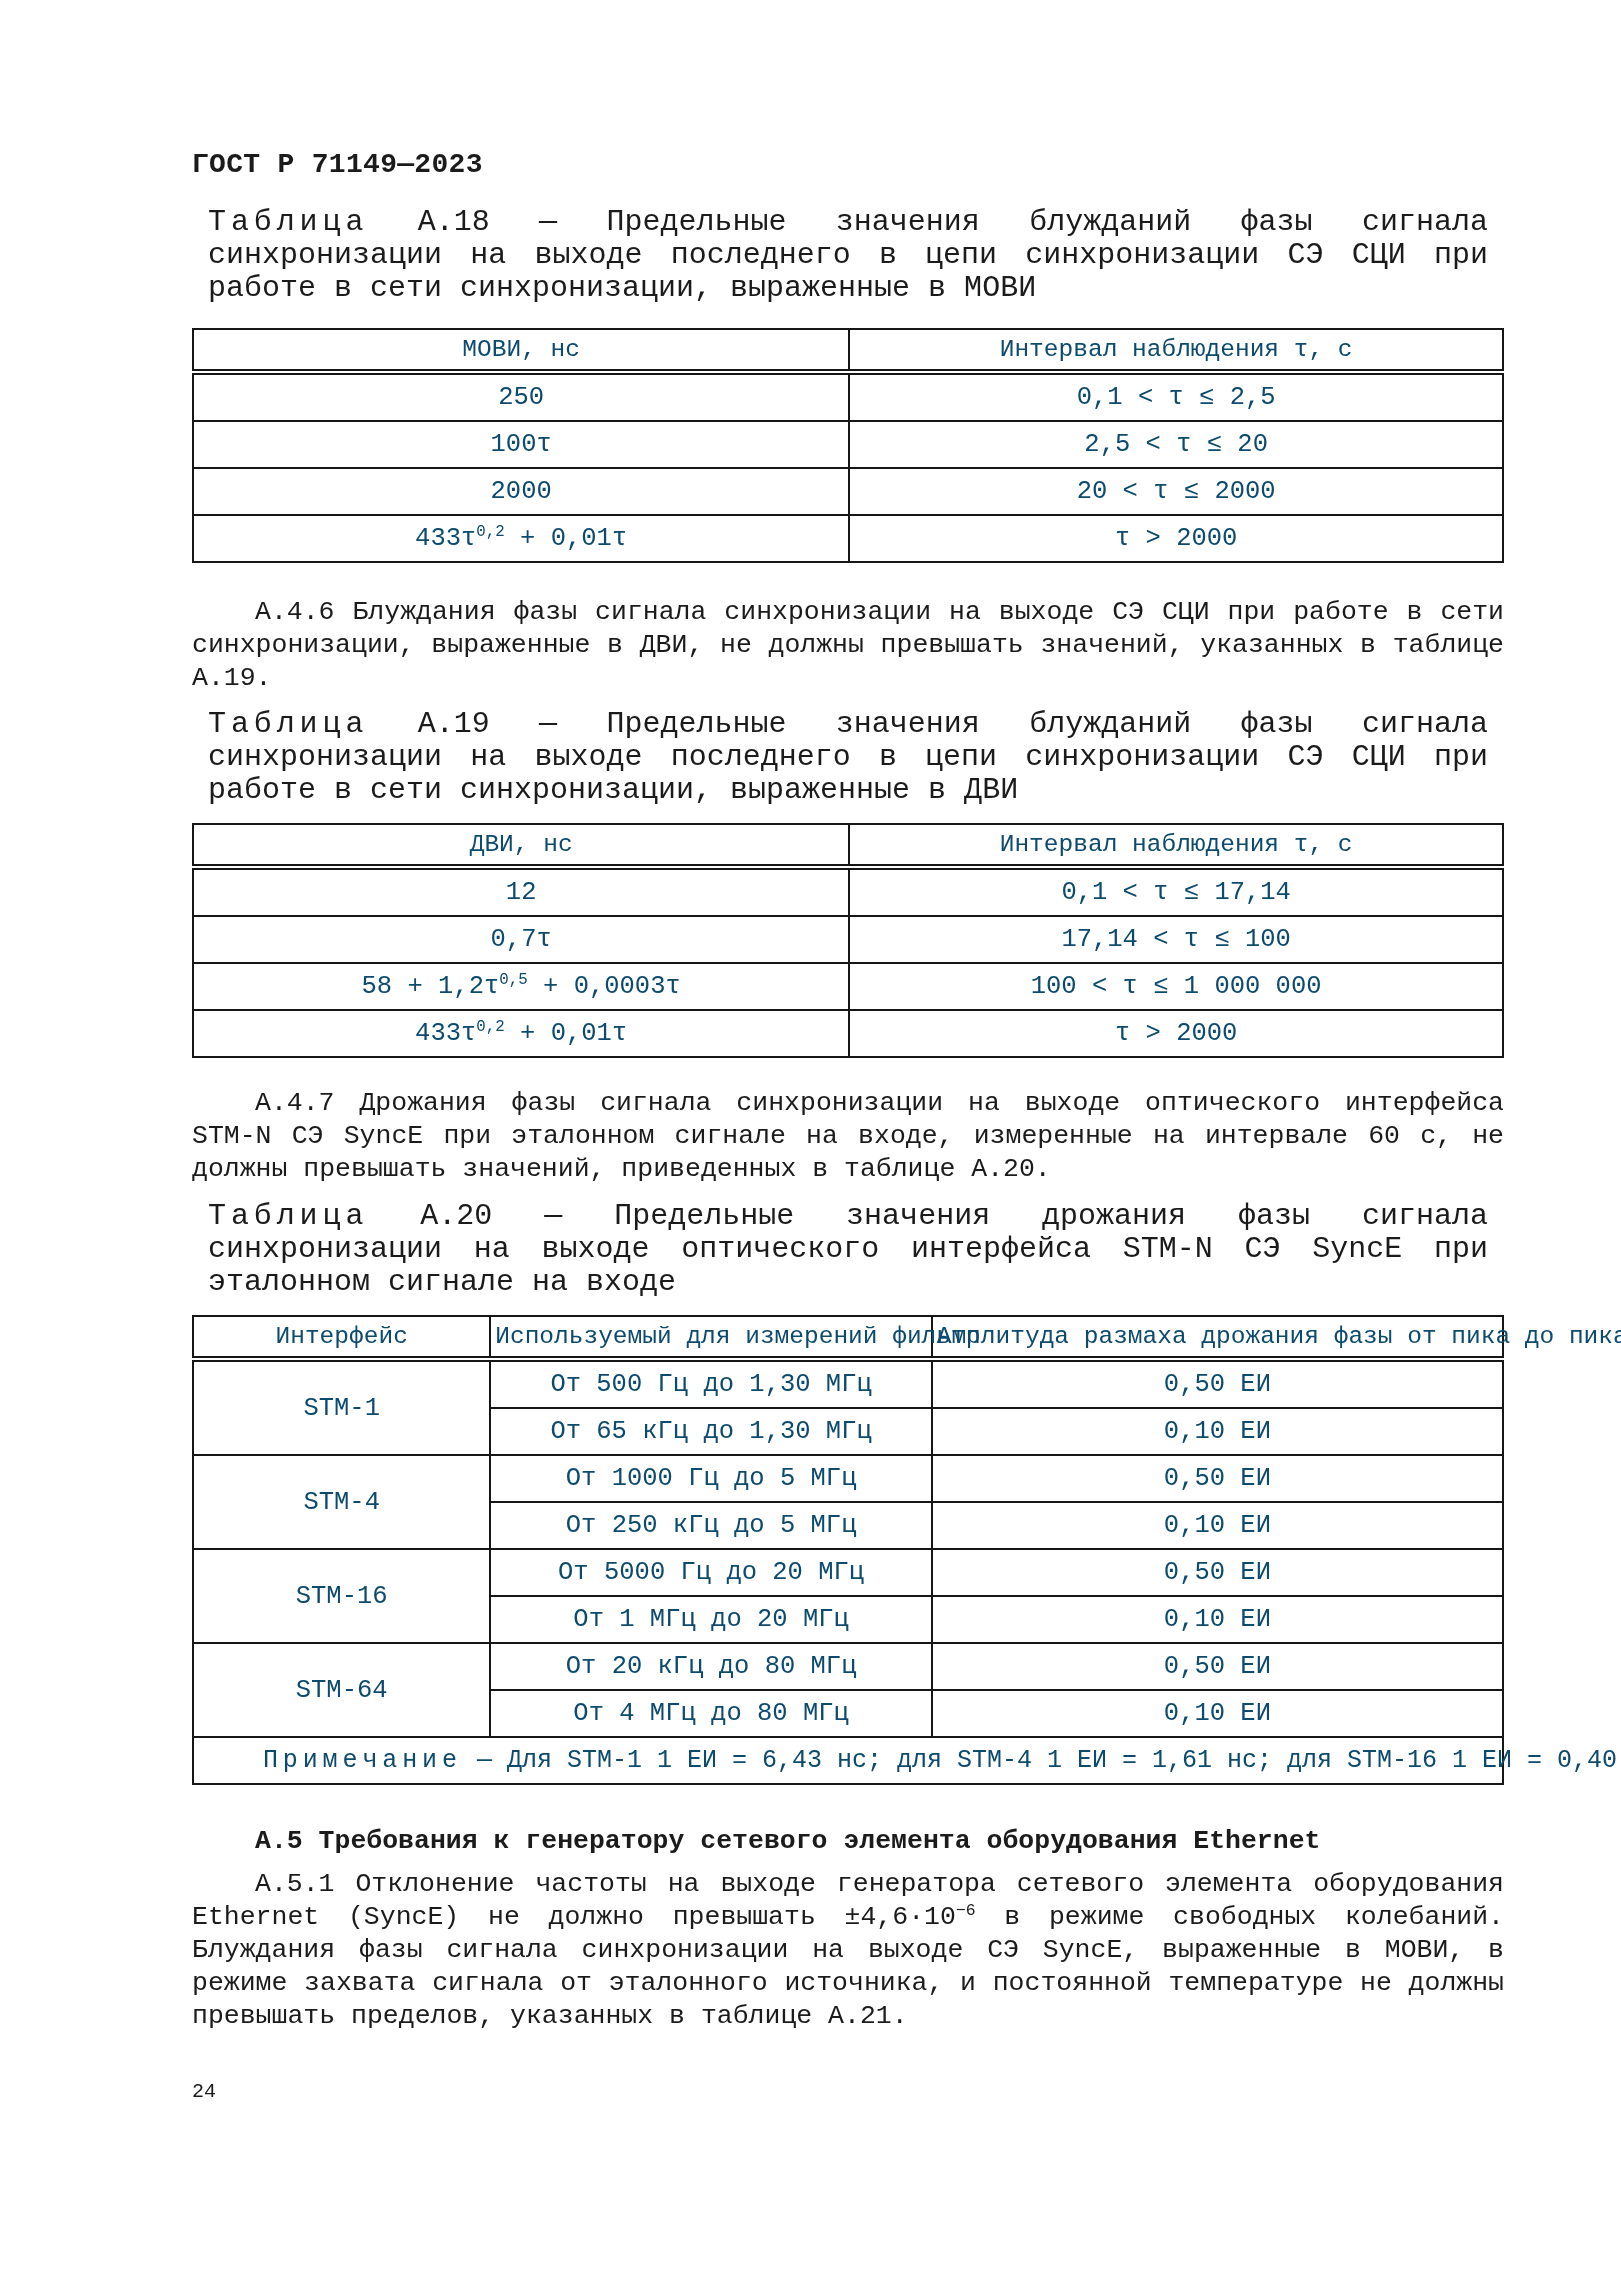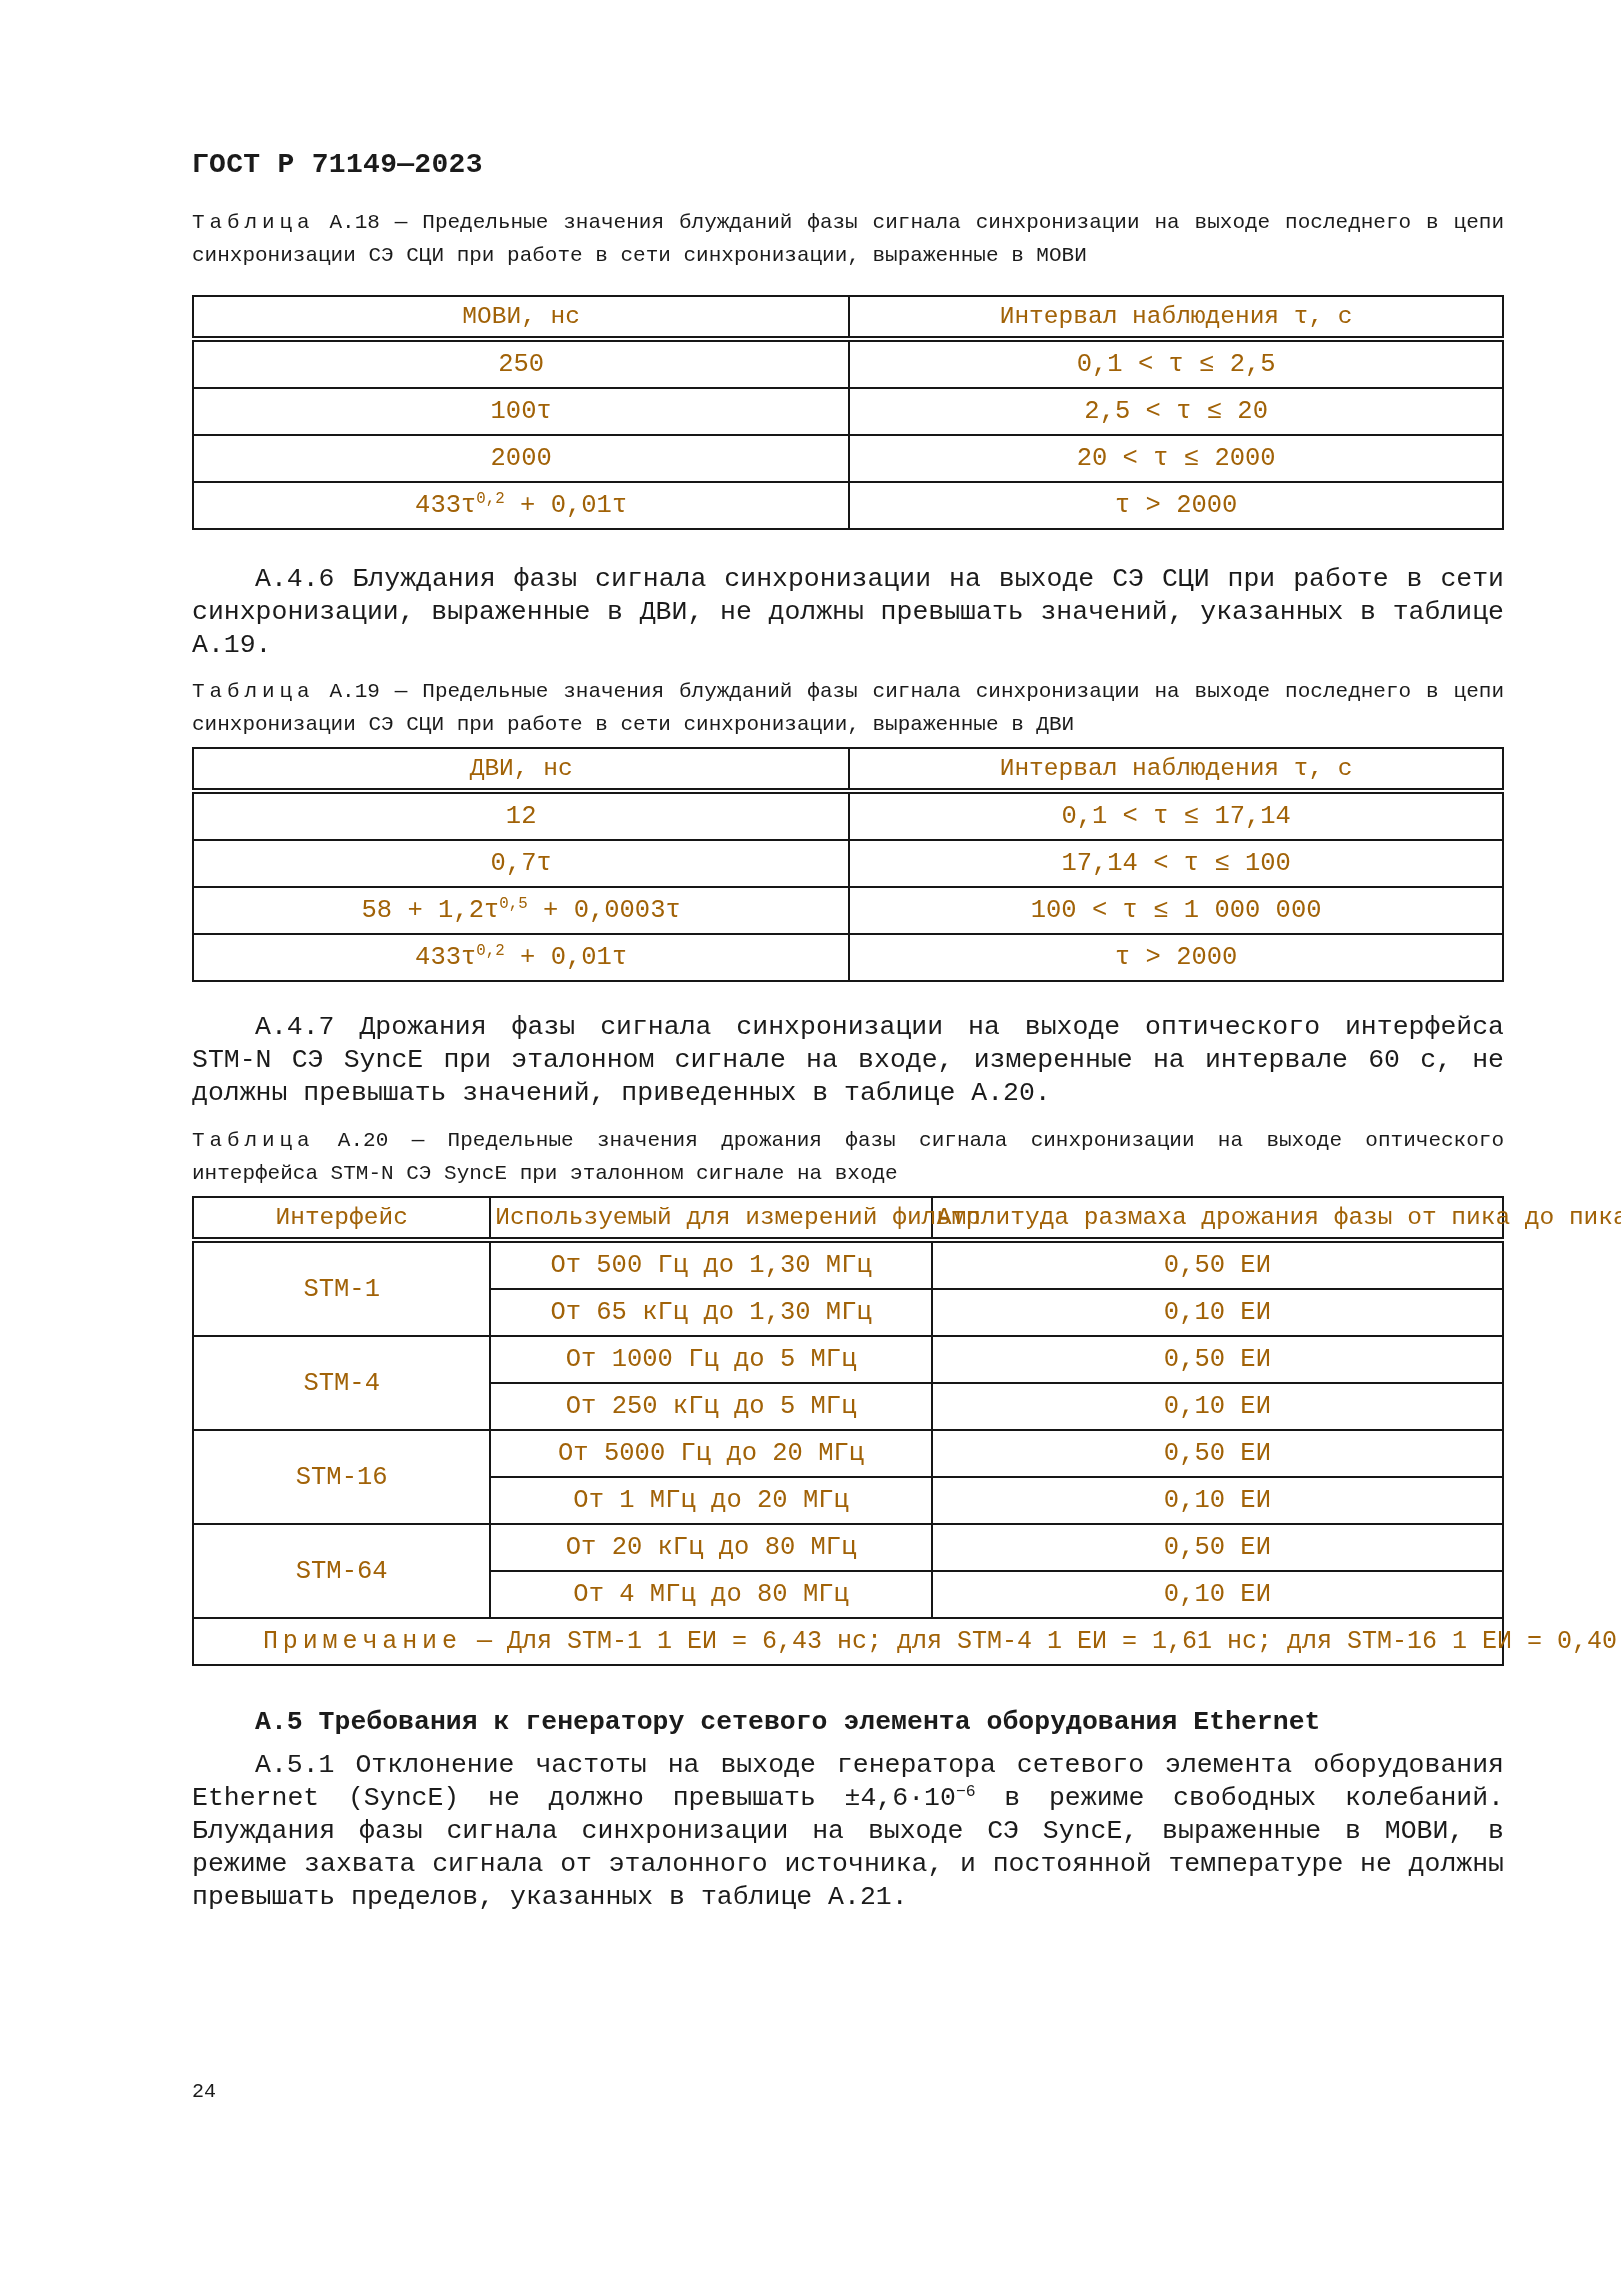--- a/index.html
+++ b/index.html
@@ -8,38 +8,38 @@
     width:1621px;height:2293px;
     background:#ffffff;
     font-family:Liberation Mono, monospace;
     color:#1b1b1b;
     overflow:hidden;
   }
   .content{position:absolute;left:192px;top:0;width:1312px;}
 
   .doc-header{margin:149px 0 0 0;font-size:28px;font-weight:700;letter-spacing:0.3px;}
 
-  .tbl-caption{margin:0;font-size:21px;line-height:33px;text-align:justify;}
+  .tbl-caption{margin:16px;font-size:30px;line-height:33px;text-align:justify;}
   .spaced{letter-spacing:4.9px;}
 
   .para{margin:0;font-size:26.5px;line-height:33px;text-align:justify;text-indent:63px;}
   .section-heading{margin:0;font-size:26.5px;font-weight:700;text-indent:63px;}
 
   .cap-a18{margin-top:25.5px;}
   .tbl-a18{margin-top:23.5px;}
   .p-a46{margin-top:33px;}
   .cap-a19{margin-top:12.7px;}
   .tbl-a19{margin-top:5.9px;}
   .p-a47{margin-top:29px;}
   .cap-a20{margin-top:14.7px;}
   .tbl-a20{margin-top:5.9px;border-radius:31px;}
   .h-a5{margin-top:41px;}
   .p-a51{margin-top:11.8px;}
 
-  table.gost{width:100%;border-collapse:collapse;font-size:25.5px;color:#a16207;
+  table.gost{width:100%;border-collapse:collapse;font-size:25.5px;color:#0c4a6e;
              border:2.9px solid #161616;table-layout:fixed;}
   table.gost th{
     border:2.9px solid #161616;border-bottom:6.9px double #161616;
     font-weight:400;font-size:24.5px;height:39px;
     text-align:center;vertical-align:middle;white-space:nowrap;padding:0 3.9px;
   }
   table.gost td{
     border:2.9px solid #161616;height:45px;
     text-align:center;vertical-align:middle;white-space:nowrap;padding:0 3.9px;
   }

